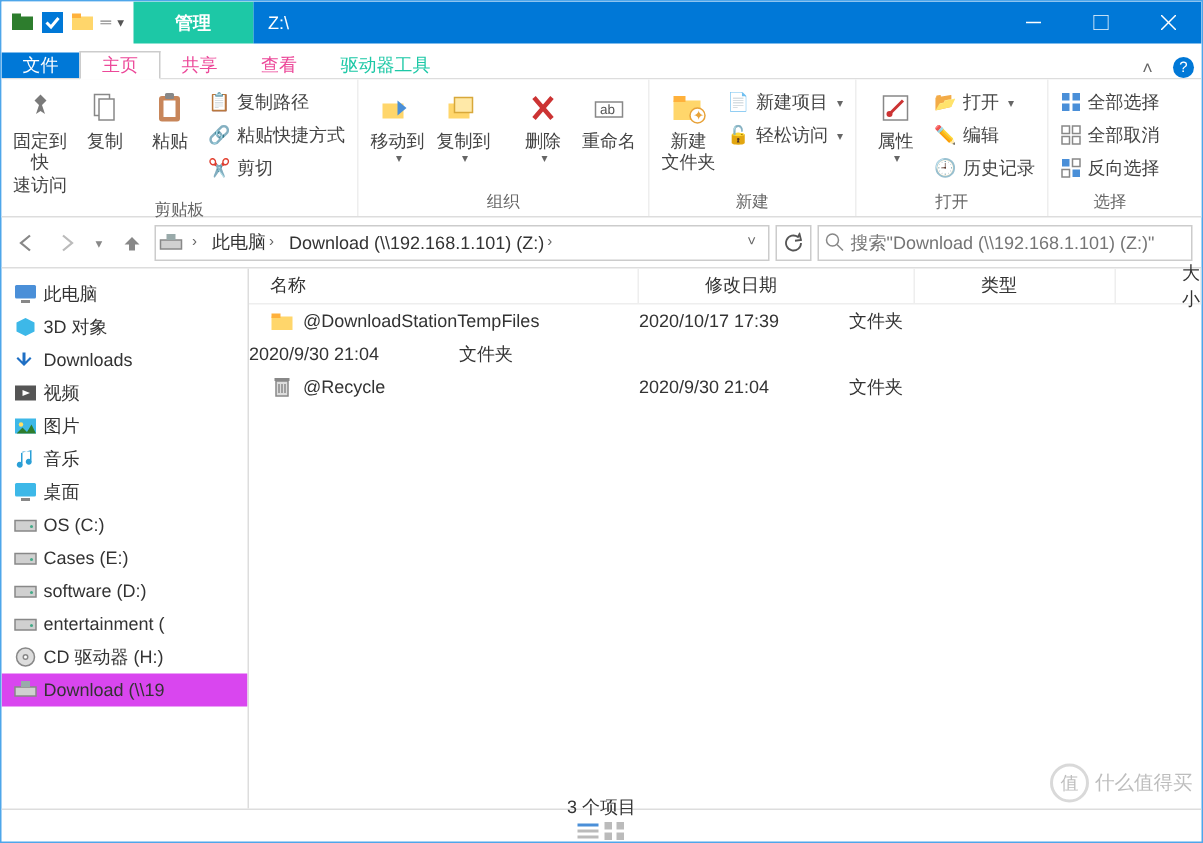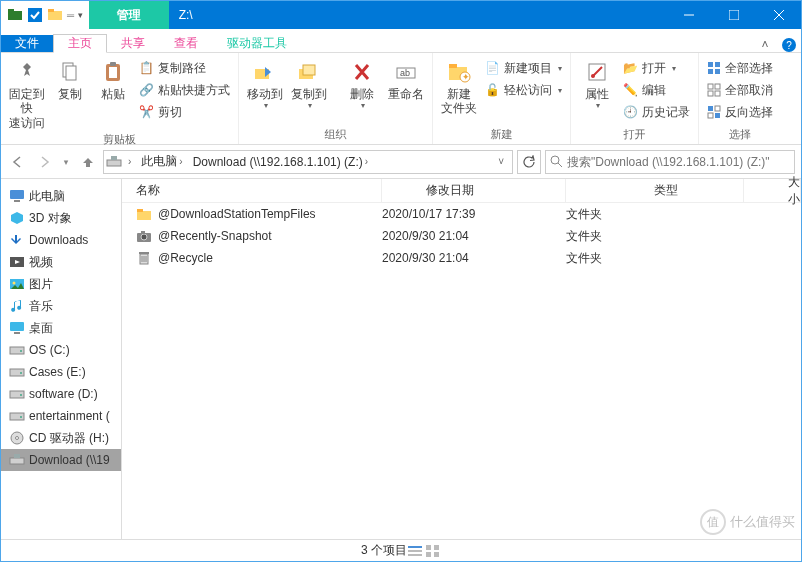--- a/index.html
+++ b/index.html
@@ -32,32 +32,32 @@
   .address { flex: 1; height: 24px; border: 1px solid #ccc; display: flex; align-items: center; padding: 0 2px; gap: 2px; overflow: hidden; }
   .crumb { display: flex; align-items: center; gap: 2px; padding: 0 4px; color: #333; white-space: nowrap; }
   .crumb .sep { color: #666; font-size: 10px; }
   .refresh-btn { width: 24px; height: 24px; border: 1px solid #ccc; display: flex; align-items: center; justify-content: center; color: #555; }
   .search { width: 250px; height: 24px; border: 1px solid #ccc; display: flex; align-items: center; padding: 0 4px; color: #888; gap: 4px; }
   .search input { border: none; outline: none; flex: 1; font-size: 12px; color: #333; }
   .main { display: flex; height: calc(562px - 28px - 24px - 92px - 34px - 22px - 2px); }
   .sidebar { width: 165px; border-right: 1px solid #ddd; overflow: hidden; padding-top: 6px; position: relative; }
   .tree-item { display: flex; align-items: center; height: 22px; padding-left: 8px; gap: 4px; color: #333; white-space: nowrap; }
   .tree-item.l2 { }
-  .tree-item.sel { background: #a3a3a3; }
+  .tree-item.sel { background: #d946ef; }
   .tree-ico { width: 16px; height: 16px; flex-shrink: 0; display: inline-flex; align-items: center; justify-content: center; }
   .content { flex: 1; position: relative; }
   .headers { display: flex; height: 24px; border-bottom: 1px solid #eee; align-items: center; color: #333; gap: 44px; }
   .col-name { width: 260px; padding-left: 14px; }
   .col-date { width: 140px; }
-  .col-type { width: 90px; margin-left: 44px; }
+  .col-type { width: 90px; }
   .col-size { flex: 1; }
   .hdr { border-right: 1px solid #eee; height: 100%; display: flex; align-items: center; }
   .row { display: flex; height: 22px; align-items: center; color: #333; }
   .row .col-name { display: flex; align-items: center; gap: 6px; }
-  .statusbar { height: 22px; border-top: 1px solid #ddd; display: flex; align-items: center; padding: 0 8px; color: #333; justify-content: center; }
+  .statusbar { height: 22px; border-top: 1px solid #ddd; display: flex; align-items: center; padding: 0 8px; color: #333; justify-content: flex-end; flex-direction: column; }
   .watermark { position: absolute; right: 6px; bottom: 4px; opacity: 0.55; display: flex; align-items: center; gap: 4px; color: #888; font-size: 13px; pointer-events: none; }
   .watermark .wm-circle { width: 26px; height: 26px; border-radius: 50%; border: 2px solid #bbb; display: flex; align-items: center; justify-content: center; font-size: 12px; color: #888; }
   svg { display: block; }
 </style>
 </head>
 <body>
 
 <div class="titlebar">
   <div class="tb-left">
     <span class="qat-icon">
@@ -505,30 +505,20 @@
                 <rect x="1" y="2" width="6" height="3" fill="#ffb13b"></rect>
               </svg>
             </span>
             <span>@DownloadStationTempFiles</span>
           </div>
           <div class="col-date">2020/10/17 17:39</div>
           <div class="col-type">文件夹</div>
           <div class="col-size"></div>
         </div>
         <div class="row">
-          <div class="col-name">
-            <span class="tree-ico">
-              <svg width="16" height="14">
-                <rect x="1" y="4" width="14" height="9" fill="#888" rx="1"></rect>
-                <circle cx="8" cy="8" r="3" fill="#555" stroke="#ccc"></circle>
-                <rect x="5" y="2" width="4" height="3" fill="#888"></rect>
-              </svg>
-            </span>
-            <span>@Recently-Snapshot</span>
-          </div>
           <div class="col-date">2020/9/30 21:04</div>
           <div class="col-type">文件夹</div>
           <div class="col-size"></div>
         </div>
         <div class="row">
           <div class="col-name">
             <span class="tree-ico">
               <svg width="14" height="16">
                 <rect x="3" y="4" width="8" height="10" fill="#ddd" stroke="#888"></rect>
                 <rect x="2" y="2" width="10" height="2" fill="#888"></rect>

